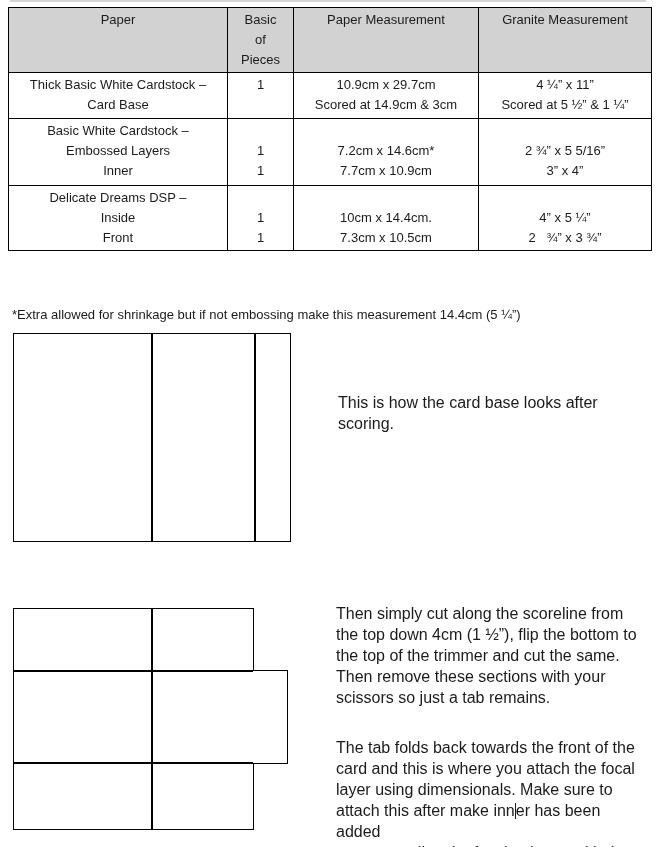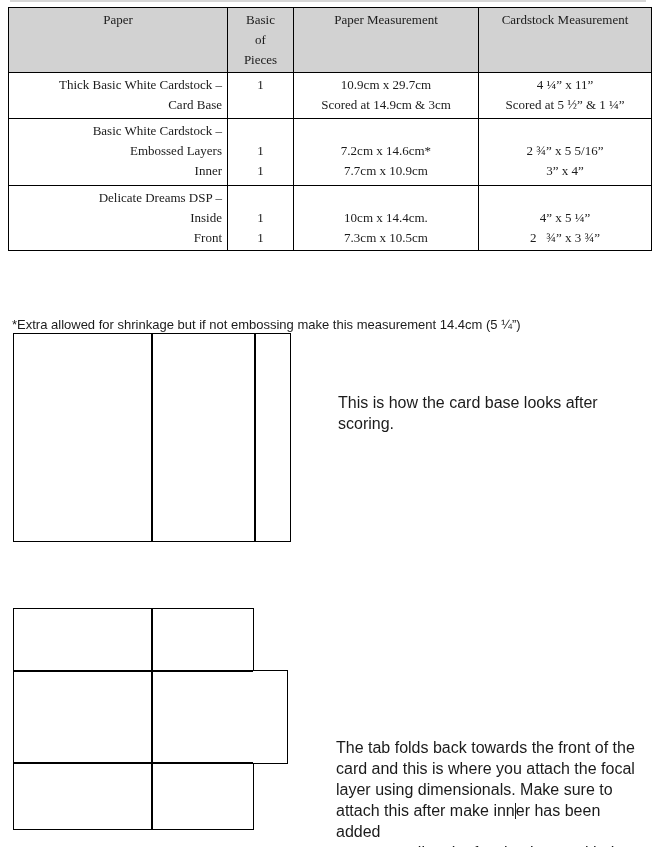--- a/index.html
+++ b/index.html
@@ -17,33 +17,32 @@
   .top-strip { position:absolute; left:10px; top:0; width:636px; height:2px; background:#d6d6d6; }
 
   
   table.measure { position:absolute; left:8px; top:7px; width:643px;
     border-collapse:collapse; table-layout:fixed;
     font-size:13px; line-height:20px; }
   table.measure th, table.measure td {
     border:1px solid #000; vertical-align:top;
     padding:2px 5px; white-space:pre-line; overflow:hidden;
     font-weight:normal;
-    font-family:Liberation Serif, serif;
   }
   table.measure th { background:#d2d2d2; text-align:center; }
-  td.c-paper { text-align:right; }
+  td.c-paper { text-align:center; }
   td.c-mid  { text-align:center; }
   tr.r-head { height:59px; }
   tr.r-1 { height:46px; }
   tr.r-2 { height:67px; }
   tr.r-3 { height:21px; }
   tr.r-4 { height:60px;margin-left:8px; }
 
   
-  .footnote { position:absolute; left:12px; top:315px; width:620px;
+  .footnote { position:absolute; left:12px; top:305px; width:620px;
     font-size:13px; line-height:20px; }
 
   
   .diagram { position:absolute; border:1.5px solid #000; background:#fff; }
   #diagram1 { left:13px; top:333px; width:276px; height:207px; }
   #diagram2 { left:13px; top:608px; width:239px; height:220px; }
   .vline { position:absolute; top:0; bottom:0; width:1.5px; background:#000; }
   .hline { position:absolute; left:0; right:0; height:1.5px; background:#000; }
   #diagram1 .v1 { left:137px; }
   #diagram1 .v2 { left:240px; }
@@ -76,21 +75,21 @@
       <col style="width:185px">
       <col style="width:173px">
     </colgroup>
     <thead>
       <tr class="r-head">
         <th>Paper</th>
         <th>Basic
 of
 Pieces</th>
         <th>Paper Measurement</th>
-        <th>Cardstock Measurement</th>
+        <th>Granite Measurement</th>
       </tr>
     </thead>
     <tbody>
       <tr class="r-1">
         <td class="c-paper">Thick Basic White Cardstock –
 Card Base</td>
         <td class="c-mid">1</td>
         <td class="c-mid">10.9cm x 29.7cm
 Scored at 14.9cm &amp; 3cm</td>
         <td class="c-mid">4 ¼” x 11”
@@ -137,20 +136,25 @@
   <div class="textblock" id="caption-scoring">This is how the card base looks after
 scoring.</div>
 
   <div class="diagram" id="diagram2">
     <div class="vline v1"></div>
     <div class="hline h1"></div>
     <div class="hline h2"></div>
     <div class="tab"></div>
   </div>
 
+  <div class="textblock" id="para-cutting">Then simply cut along the scoreline from
+the top down 4cm (1 ½”), flip the bottom to
+the top of the trimmer and cut the same.
+Then remove these sections with your
+scissors so just a tab remains.</div>
 
   <div class="textblock" id="para-tab">
     <span>The tab folds back towards the front of the
 card and this is where you attach the focal
 layer using dimensionals. Make sure to
 attach this after make inn</span><span class="caret"></span><span>er has been added
 so you can line the focal point up with the
 inner, hiding it until the card is opened.</span>
   </div>
 

